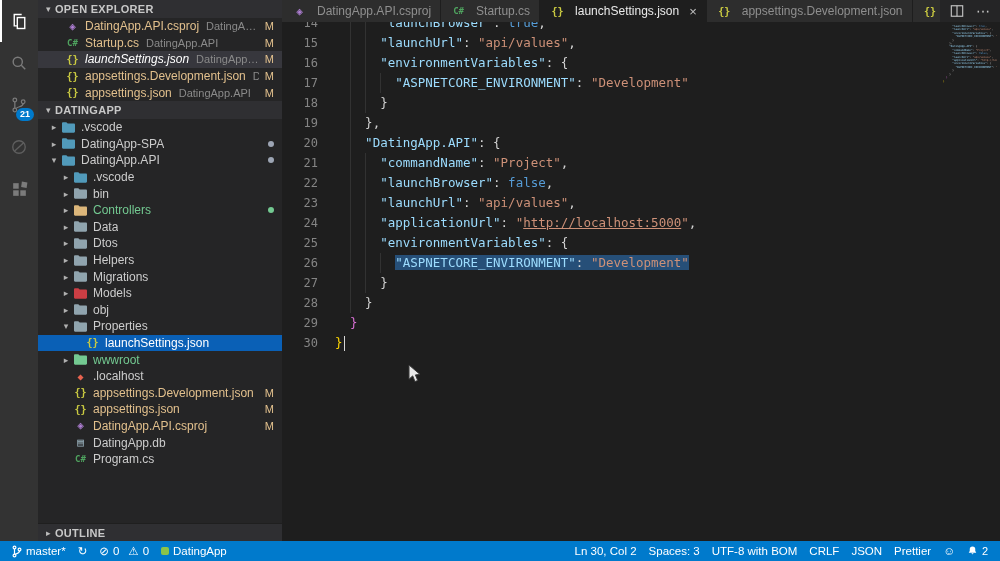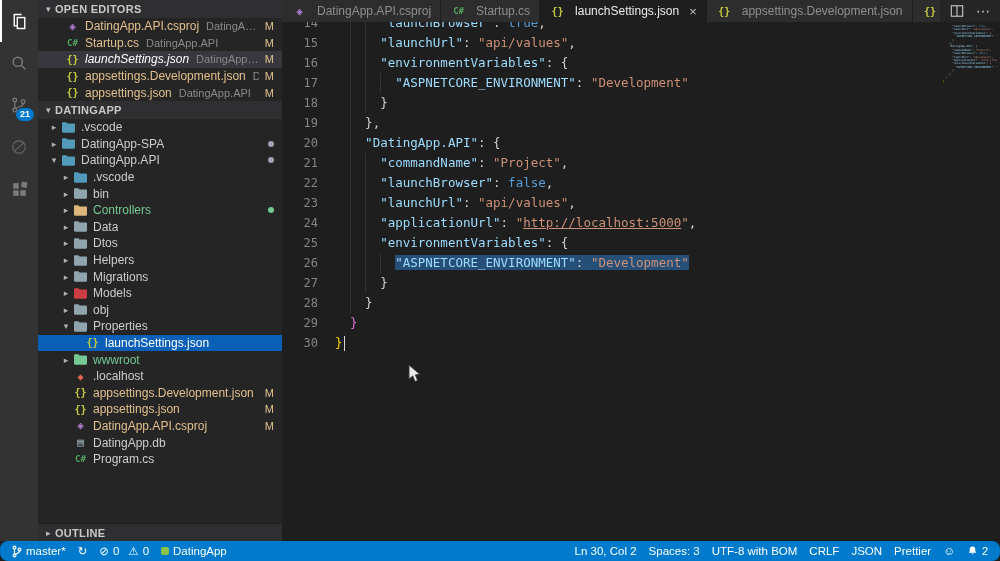--- a/index.html
+++ b/index.html
@@ -88,21 +88,21 @@
   .caret { display:inline-block; width:1.5px; height:15px; background:#d7d7d7;
     vertical-align:middle; margin-left:1px; }
 
   .minimap { position:absolute; top:1px; right:0; width:60px; height:118px;
     padding:2px 3px; overflow:hidden; opacity:0.9; cursor:pointer; }
   .mm-line { font-family:"DejaVu Sans Mono", monospace; font-size:2.6px; line-height:3.4px;
     white-space:pre; overflow:hidden; }
 
   
   .statusbar { height:20px; background:#007acc; display:flex; align-items:center;
-    justify-content:space-between; color:#ffffff; font-size:11.5px; padding:0 6px; flex-shrink:0;border-radius:8px; }
+    justify-content:space-between; color:#ffffff; font-size:11.5px; padding:0 6px; flex-shrink:0; }
   .sb-left, .sb-right { display:flex; align-items:center; height:100%; }
   .sb-item { display:flex; align-items:center; gap:4px; padding:0 6px; height:100%; cursor:pointer; }
   .greendot { width:8px; height:8px; border-radius:2px; background:#8bc34a; display:inline-block; }
   .notif-badge { font-size:11px; }
 
   .mouse-cursor { position:absolute; left:408px; top:364px; z-index:60; pointer-events:none; }
 </style>
 </head>
 <body>
 
@@ -146,21 +146,21 @@
           <rect x="13" y="13" width="7" height="7"></rect>
             <rect x="14.5" y="2.5" width="7" height="7" transform="rotate(8 18 6)"></rect>
         </svg>
       </div>
     </div>
 
     <div class="sidebar">
 
       <div class="section-hd">
         <span class="chev">▾</span>
-        <span>OPEN EDITORS</span>
+        <span>OPEN EXPLORER</span>
       </div>
       <div id="open-editors">
           <div class="row" style="padding-left: 26px;">
             <span class="fi" style="color: rgb(177, 128, 215); font-size: 11px; font-weight: bold;">◈</span>
             <span class="name" style="color: rgb(226, 192, 141);">DatingApp.API.csproj</span>
             <span class="path">DatingApp.API</span>
             <span class="m-badge">M</span>
           </div>
           <div class="row" style="padding-left: 26px;">
             <span class="fi" style="color: rgb(79, 163, 95); font-size: 9px; font-weight: bold;">C#</span>

